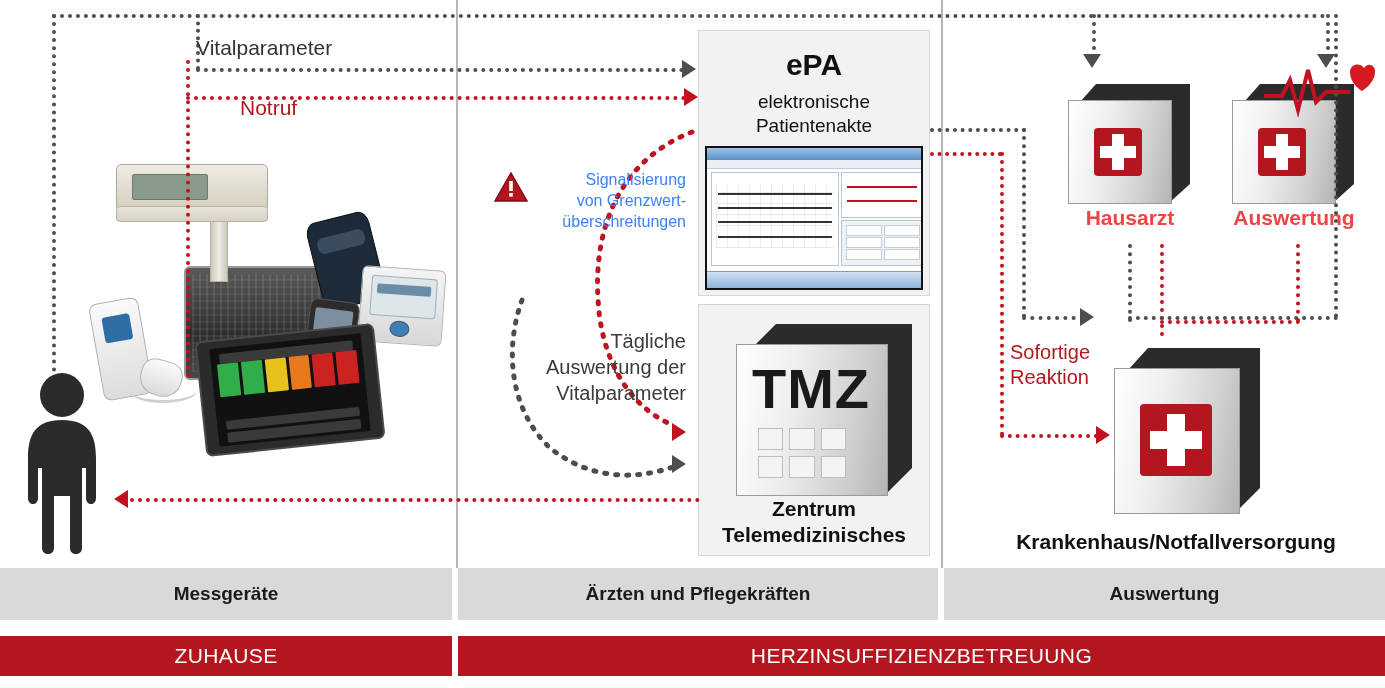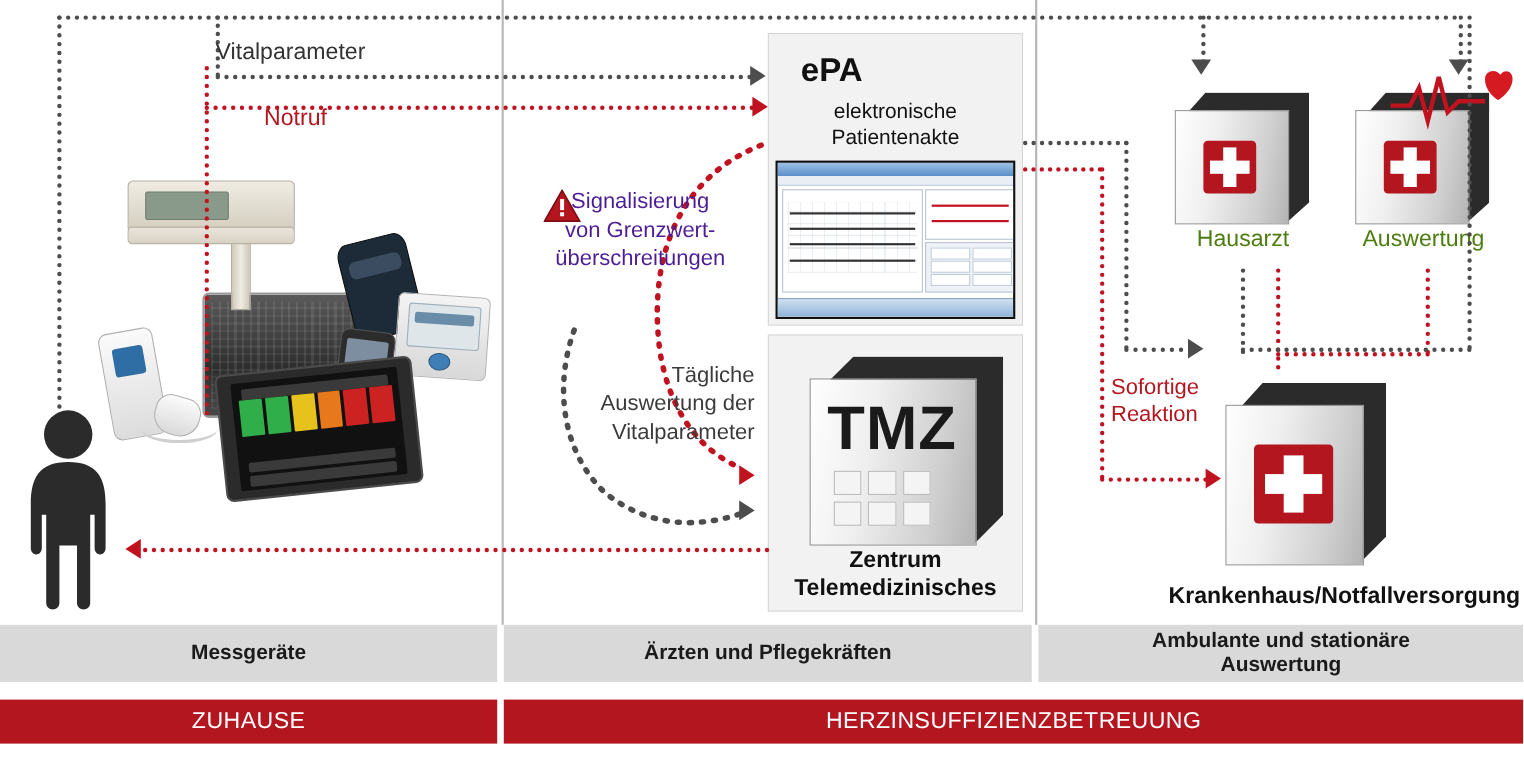--- a/index.html
+++ b/index.html
@@ -72,35 +72,34 @@
     color: #333333;
   }
   .lbl-notruf {
     font-size: 21px;
     color: #b3161f;
   }
   .epa-title {
     font-size: 30px;
     font-weight: bold;
     color: #111111;
-    text-align: left;
+    text-align: center;
     width: 100%;
-    margin-left: 30px;
   }
   .epa-sub {
     font-size: 19px;
     color: #111111;
     text-align: center;
     line-height: 1.25;
     width: 100%;
   }
   .sig-txt {
-    font-size: 20px;
-    color: #4c1d95;
-    text-align: center;
+    font-size: 16px;
+    color: #3b82f6;
+    text-align: right;
     line-height: 1.3;
   }
   .daily-txt {
     font-size: 20px;
     color: #3b3b3b;
     text-align: right;
     line-height: 1.3;
   }
   .sofort-red {
     font-size: 20px;
@@ -109,37 +108,37 @@
   }
   .leit-txt {
     font-size: 20px;
     font-weight: bold;
     color: #111111;
     text-align: center;
     line-height: 1.2;
   }
   .house-label {
     font-size: 21px;
-    font-weight: normal;
-    color: #4d7c0f;
+    font-weight: bold;
+    color: #ef4444;
     text-align: center;
   }
   .tmz-label {
     font-size: 21px;
     font-weight: bold;
     color: #111111;
     text-align: center;
     line-height: 1.25;
     width: 100%;
   }
   .kh-label {
     font-size: 21px;
     font-weight: bold;
     color: #111111;
-    text-align: right;
+    text-align: center;
     width: 100%;
   }
 
   
   .dl {           
     position: absolute;
   }
   .dl.h {
     height: 0;
     border-top-width: 4px;
@@ -651,20 +650,19 @@
   <div class="dl h grey" style="left:1128px; top:316px; width:210px;"></div>
   <div class="dl v grey" style="left:1334px; top:14px; height:304px;"></div>
 
   <div class="zone-bar" style="left:0; top:568px; width:452px; height:52px;">Messgeräte</div>
 
   <div class="zone-bar" style="left:458px; top:568px; width:480px; height:52px; flex-direction:column;">
     <div>Ärzten und Pflegekräften</div>
   </div>
 
   <div class="zone-bar" style="left:944px; top:568px; width:441px; height:52px; flex-direction:column;">
-    <div>Ambulante und stationäre</div>
     <div>Auswertung</div>
   </div>
 
   <div class="red-bar" style="left:0; top:636px; width:452px; height:40px;">ZUHAUSE</div>
   <div class="red-bar" style="left:458px; top:636px; width:927px; height:40px;">HERZINSUFFIZIENZBETREUUNG</div>
 
 </div>
 
 </body></html>

